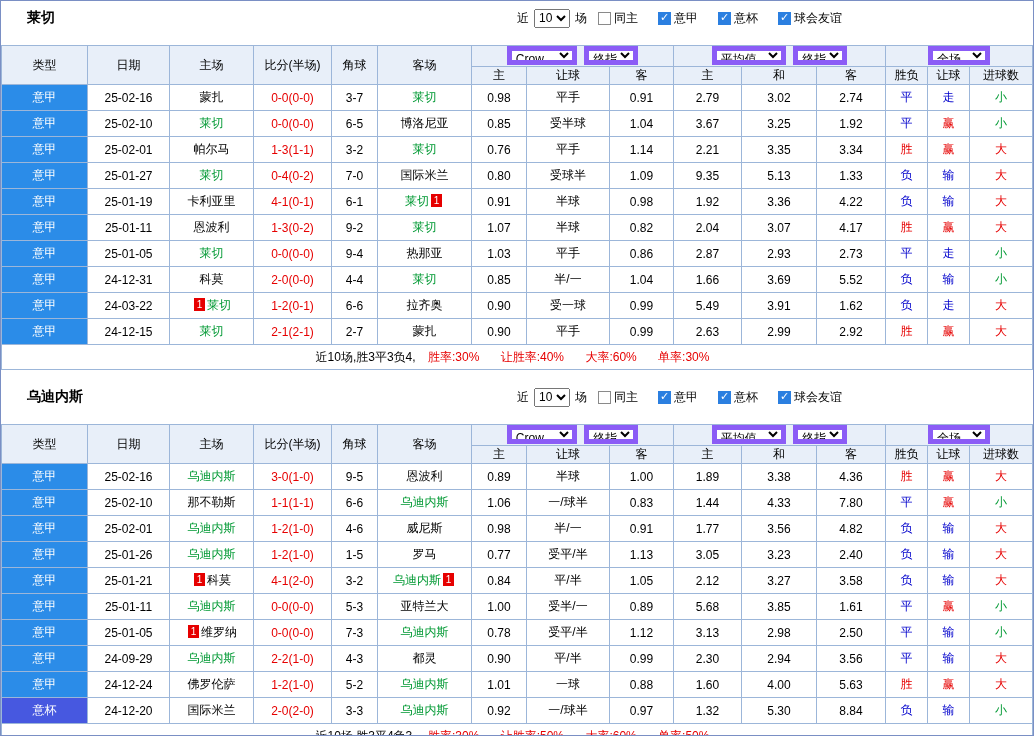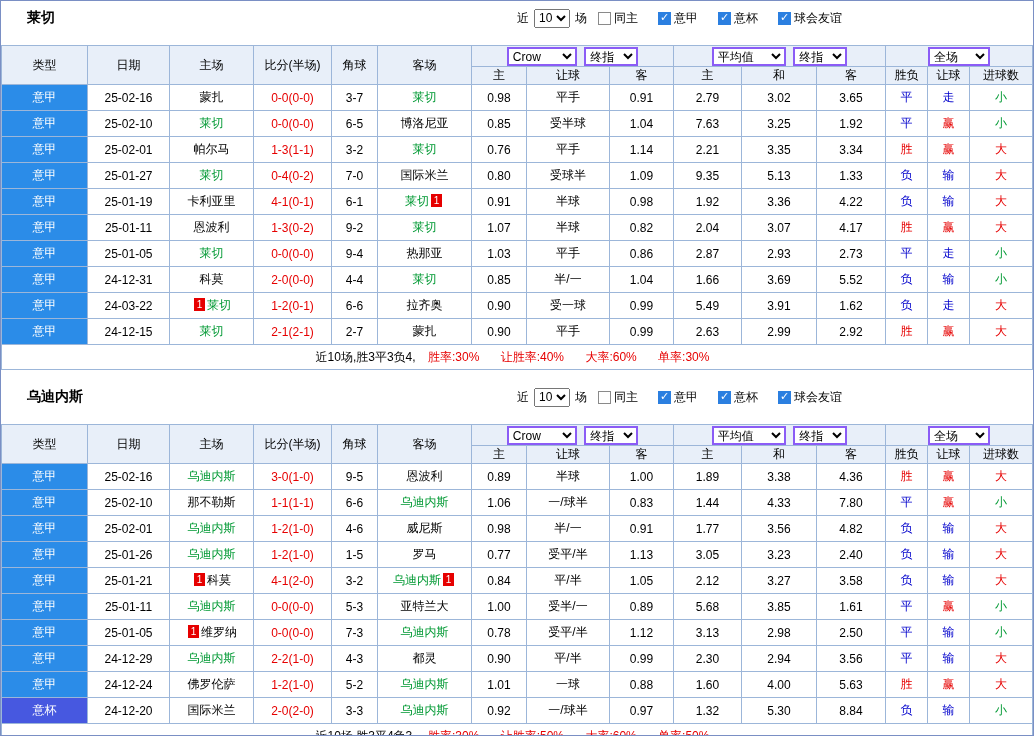--- a/index.html
+++ b/index.html
@@ -41,21 +41,21 @@
   .cb.checked { background:#2b7fe0; border-color:#2b7fe0; }
   .cb.checked::after { content:'✓'; position:absolute; left:1px; top:-2px; color:#fff; font-size:11px; font-weight:bold; }
   
   table.results { border-collapse:collapse; table-layout:fixed; width:1031px; margin:14px auto; font-size:12px; }
   table.results th, table.results td {
     border:1px solid var(--grid,#9cb6d9); text-align:center; padding:0 1px; overflow:hidden; white-space:nowrap;
   }
   thead th { background:var(--header_bg,#e8eff9); font-weight:normal; color:#000; }
   tr.hrow-a th { height:21px; }
   tr.hrow-b th { height:16px; }
-  thead select { font-size:12px; height:19px; border:2px solid #8b5cf6; background:#fff; margin:0 2px; }
+  thead select { font-size:12px; height:19px; border:5px solid #8b5cf6; background:#fff; margin:0 2px; }
   tbody td { height:26px; background:#fff; color:#000; }
   tfoot td { height:25px; background:#fff; font-size:12px;border-radius:7px; }
   .league-cell { background:var(--league,#2b8ce8); color:#fff; }
   .league-cell.cup { background:var(--cup,#4758e0); }
   .score-cell { color:var(--red,#e60000); }
   .team.focal { color:var(--green,#009933); }
   .c-red { color:var(--red,#e60000); }
   .c-blue { color:var(--blue,#0000cc); }
   .c-green { color:var(--green,#009933); }
   .card-badge {
@@ -154,36 +154,36 @@
             <td class="date-cell">25-02-16</td>
             <td><span class="team">蒙扎</span></td>
             <td class="score-cell">0-0(0-0)</td>
             <td class="corners-cell">3-7</td>
             <td><span class="team focal">莱切</span></td>
             <td class="odds-cell">0.98</td>
             <td class="odds-cell">平手</td>
             <td class="odds-cell">0.91</td>
             <td class="avg-cell">2.79</td>
             <td class="avg-cell">3.02</td>
-            <td class="avg-cell">3.65</td>
+            <td class="avg-cell">2.74</td>
             <td><span class="c-blue">平</span></td>
             <td><span class="c-blue">走</span></td>
             <td><span class="c-green">小</span></td>
           </tr>
           <tr>
             <td class="league-cell">意甲</td>
             <td class="date-cell">25-02-10</td>
             <td><span class="team focal">莱切</span></td>
             <td class="score-cell">0-0(0-0)</td>
             <td class="corners-cell">6-5</td>
             <td><span class="team">博洛尼亚</span></td>
             <td class="odds-cell">0.85</td>
             <td class="odds-cell">受半球</td>
             <td class="odds-cell">1.04</td>
-            <td class="avg-cell">7.63</td>
+            <td class="avg-cell">3.67</td>
             <td class="avg-cell">3.25</td>
             <td class="avg-cell">1.92</td>
             <td><span class="c-blue">平</span></td>
             <td><span class="c-red">赢</span></td>
             <td><span class="c-green">小</span></td>
           </tr>
           <tr>
             <td class="league-cell">意甲</td>
             <td class="date-cell">25-02-01</td>
             <td><span class="team">帕尔马</span></td>
@@ -526,21 +526,21 @@
             <td class="odds-cell">1.12</td>
             <td class="avg-cell">3.13</td>
             <td class="avg-cell">2.98</td>
             <td class="avg-cell">2.50</td>
             <td><span class="c-blue">平</span></td>
             <td><span class="c-blue">输</span></td>
             <td><span class="c-green">小</span></td>
           </tr>
           <tr>
             <td class="league-cell">意甲</td>
-            <td class="date-cell">24-12-29</td>
+            <td class="date-cell">24-09-29</td>
             <td><span class="team focal">乌迪内斯</span></td>
             <td class="score-cell">2-2(1-0)</td>
             <td class="corners-cell">4-3</td>
             <td><span class="team">都灵</span></td>
             <td class="odds-cell">0.90</td>
             <td class="odds-cell">平/半</td>
             <td class="odds-cell">0.99</td>
             <td class="avg-cell">2.30</td>
             <td class="avg-cell">2.94</td>
             <td class="avg-cell">3.56</td>

